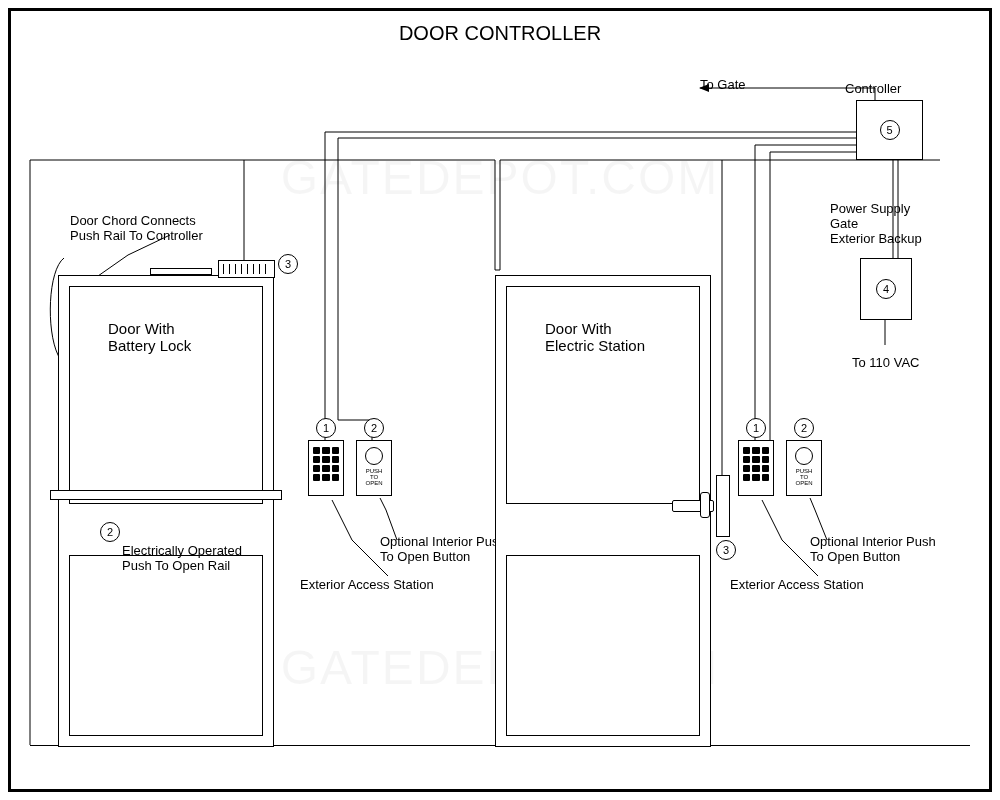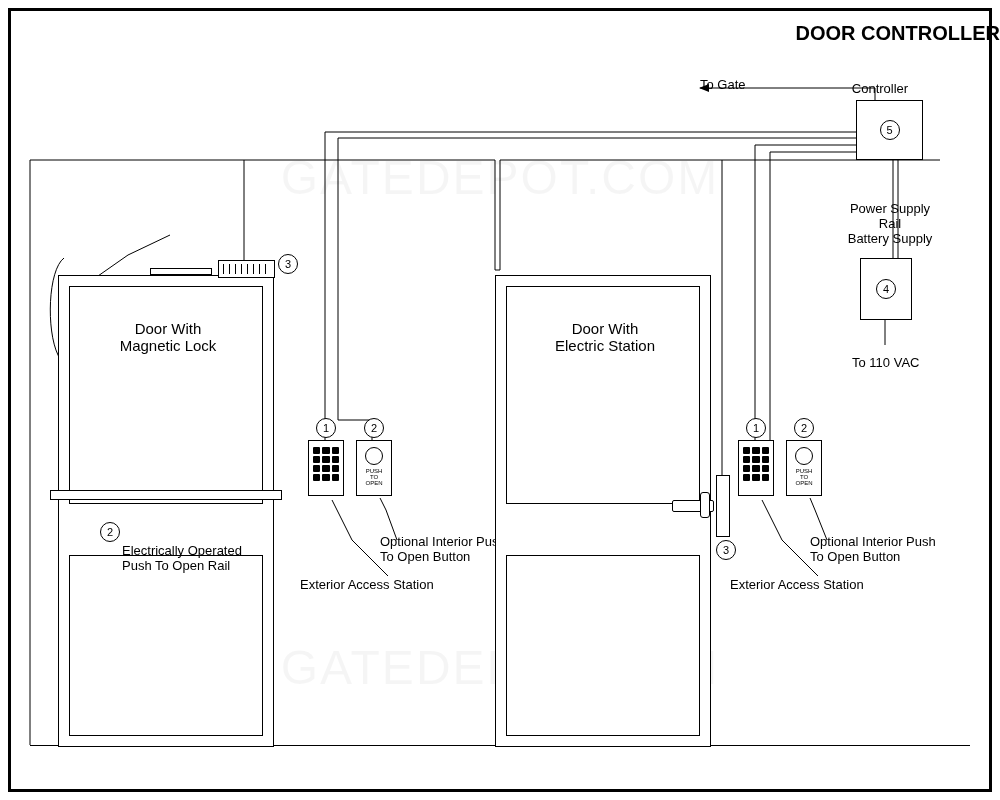--- a/index.html
+++ b/index.html
@@ -1,23 +1,23 @@
 <!DOCTYPE html>
 <html><head>
 <meta charset="utf-8">
 <style>
   html,body{margin:0;padding:0}
   body{font-family:Arial,Helvetica,sans-serif;background:#fff}
   .canvas{position:relative;width:1000px;height:800px;background:#fff}
   .frame{position:absolute;left:8px;top:8px;right:8px;bottom:8px;border:3px solid #000}
   .abs{position:absolute}
-  .title{width:100%;text-align:right;font-weight:700}
+  .title{width:100%;text-align:center;font-weight:400}
   .t1{top:22px;font-size:20px}
   .t2{top:44px;font-size:18px}
-  .lbl{font-size:13px;line-height:1.15;text-align:center}
+  .lbl{font-size:13px;line-height:1.15;text-align:left}
   .lbl-left{text-align:left}
   .thin{border:1px solid #000}
   .wm{position:absolute;left:0;width:100%;text-align:center;font-size:48px;font-weight:400;color:rgba(0,0,0,.04);letter-spacing:2px;pointer-events:none}
   .circ{width:18px;height:18px;border:1px solid #000;border-radius:50%;font-size:11px;display:flex;align-items:center;justify-content:center;background:#fff}
   
   .door{background:#fff}
   .door-top{position:absolute;left:10px;right:10px;top:10px;height:46%;border:1px solid #000}
   .door-bot{position:absolute;left:10px;right:10px;bottom:10px;height:38%;border:1px solid #000}
   .keypad{width:34px;height:54px;border:1px solid #000;background:#fff}
   .keys{position:absolute;left:4px;top:6px;width:26px;height:34px;display:grid;grid-template-columns:repeat(3,1fr);grid-template-rows:repeat(4,1fr);gap:2px}
@@ -88,42 +88,46 @@
 
   <div class="abs lbl" style="left:700px;top:78px">To Gate</div>
 
   <div class="abs lbl" style="left:845px;top:82px;width:70px">Controller</div>
   <div class="abs ctrl" style="left:856px;top:100px">
     <div class="circ">5</div>
   </div>
 
   <div class="abs lbl" style="left:830px;top:202px;width:120px">
     <span>Power Supply</span><br>
-    <span>Rail</span><br>
-    <span>Battery Supply</span>
+    <span>Gate</span><br>
+    <span>Exterior Backup</span>
   </div>
   <div class="abs ps" style="left:860px;top:258px">
     <div class="circ">4</div>
   </div>
   <div class="abs lbl" style="left:852px;top:356px">To 110 VAC</div>
 
   <div class="abs thin door" style="left:58px;top:275px;width:214px;height:470px">
     <div class="door-top"></div>
     <div class="door-bot"></div>
   </div>
   <div class="abs railbar" style="left:50px;top:490px;width:230px"></div>
   <div class="abs lbl" style="left:108px;top:320px;width:120px;font-size:15px">
     <span>Door With</span><br>
-    <span>Magnetic Lock</span>
+    <span>Battery Lock</span>
   </div>
   <div class="abs maglock" style="left:218px;top:260px"></div>
   <div class="abs circ" style="left:278px;top:254px">3</div>
 
   <div class="abs thin" style="left:150px;top:268px;width:60px;height:5px"></div>
 
+  <div class="abs lbl lbl-left" style="left:70px;top:214px;width:170px">
+    <span>Door Chord Connects</span><br>
+    <span>Push Rail To Controller</span>
+  </div>
 
   <div class="abs circ" style="left:100px;top:522px">2</div>
   <div class="abs lbl lbl-left" style="left:122px;top:544px;width:160px">
     <span>Electrically Operated</span><br>
     <span>Push To Open Rail</span>
   </div>
 
   <div class="abs keypad" style="left:308px;top:440px">
     <div class="keys">
         <span></span>

